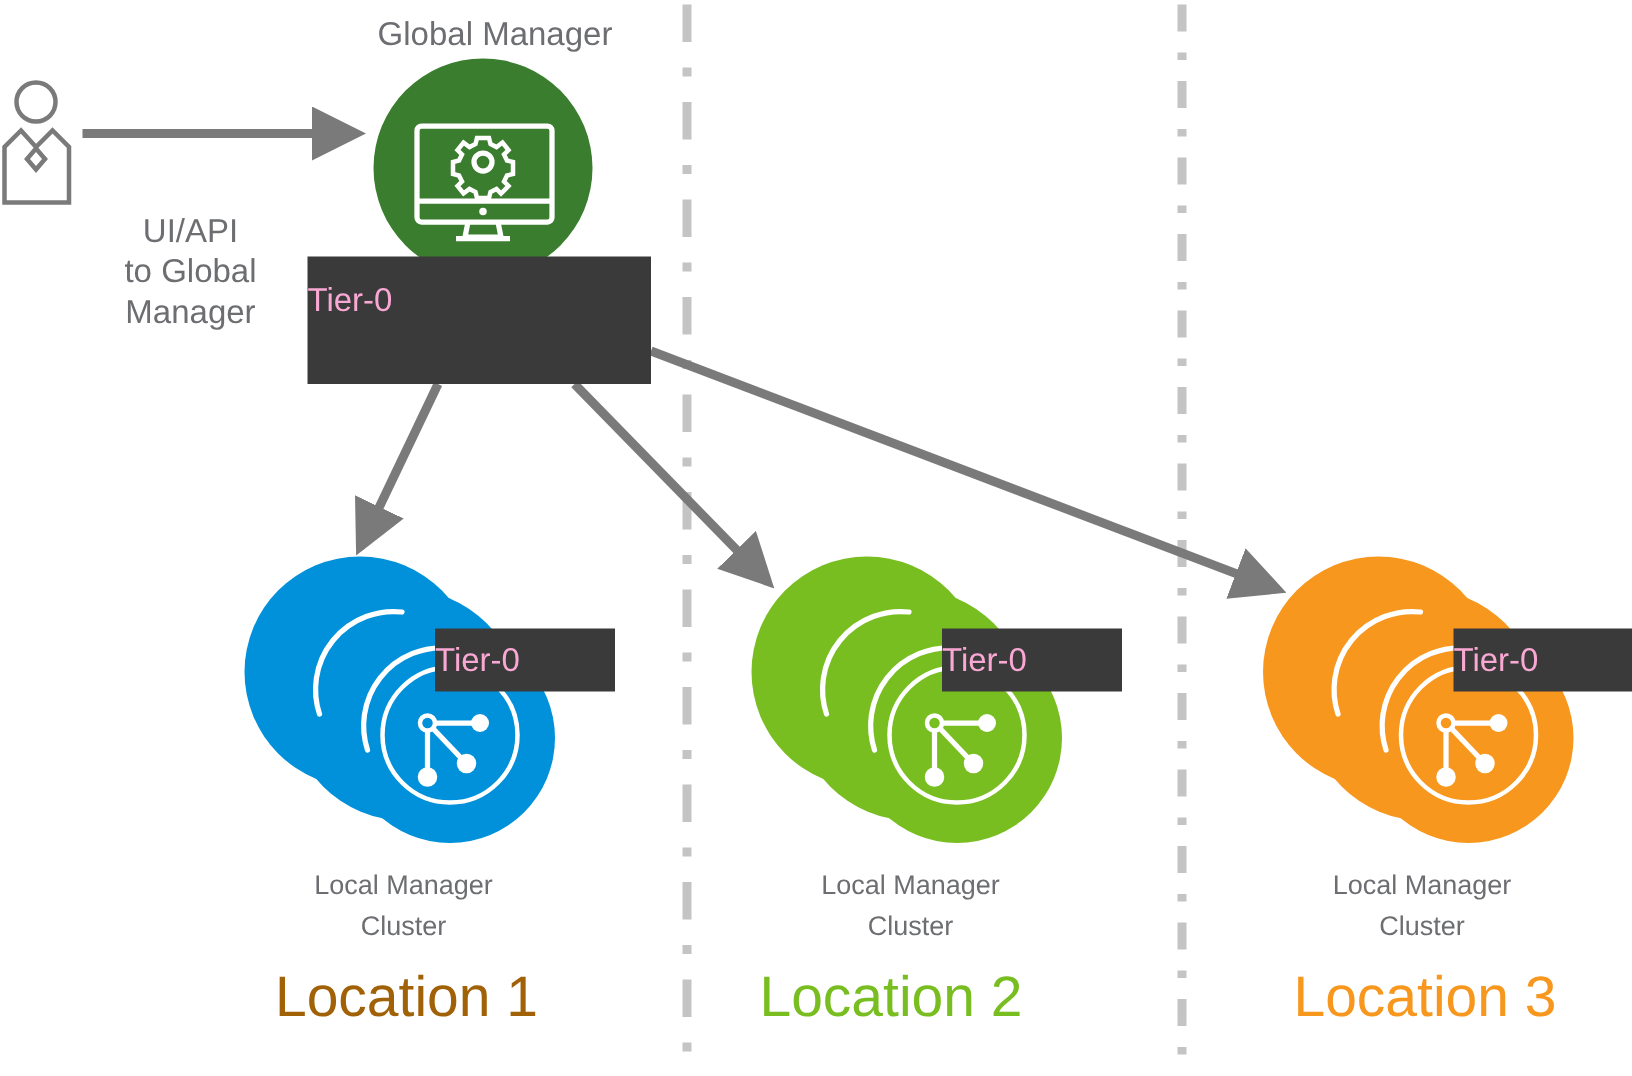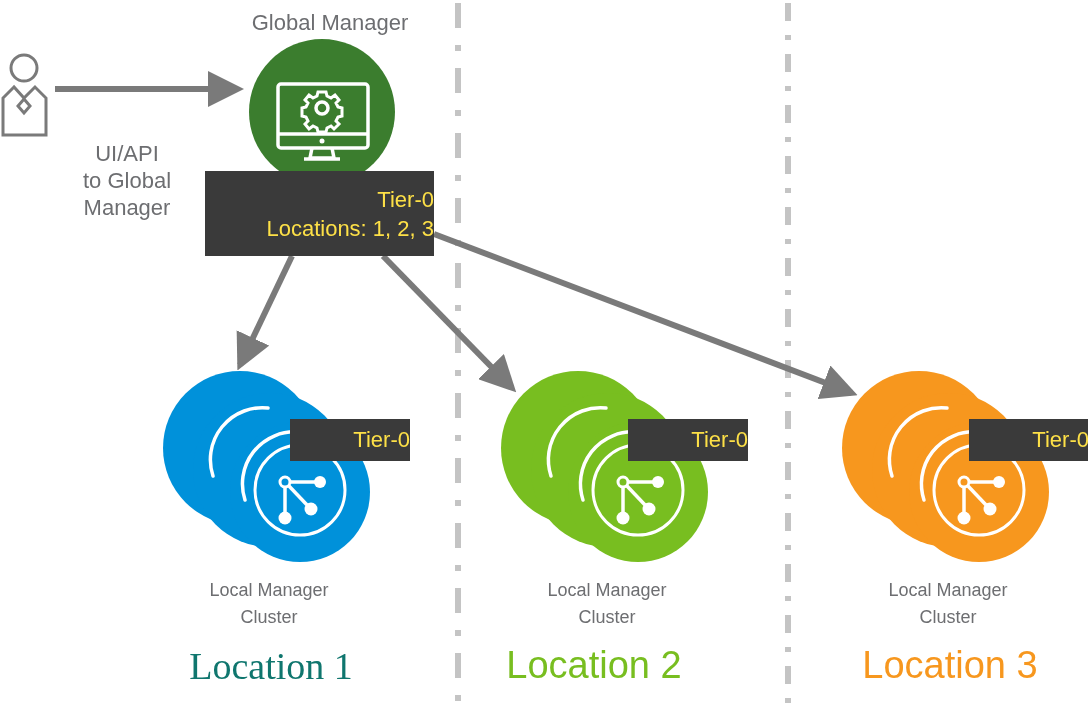--- a/index.html
+++ b/index.html
@@ -2,21 +2,21 @@
 <html><head>
 <meta charset="utf-8">
 <style>
   html, body { margin: 0; padding: 0; background: #ffffff; }
   body { width: 1088px; height: 717px; position: relative; overflow: hidden;
          font-family: "Liberation Sans", "DejaVu Sans", sans-serif; }
   svg { position: absolute; left: 0; top: 0; }
   .lbl { position: absolute; text-align: center; color: #6d6e71; }
   .gm-title { left: 200px; top: 10px; width: 260px; font-size: 22px; }
   .ui-label { left: 52px; top: 107px; width: 150px; font-size: 22px; line-height: 27px; margin-top: 33px; }
-  .darkbox { position: absolute; background: #3a3a3a; color: #fde047; text-align: right; }
+  .darkbox { position: absolute; background: #3a3a3a; color: #f9a8d4; text-align: left; }
   .gm-box { left: 205px; top: 171px; width: 229px; height: 85px; font-size: 22px; line-height: 29px; padding-top: 14px; box-sizing: border-box; }
   .tier-box { width: 120px; height: 42px; font-size: 22px; line-height: 42px; }
   .lm-label { width: 220px; font-size: 18px; line-height: 27px; top: 577px; }
   .loc-label { width: 260px; font-size: 38px; top: 644px; }
 </style>
 </head>
 <body>
 
 <svg width="1088" height="717" viewBox="0 0 1088 717">
   <defs>
@@ -76,29 +76,28 @@
 <div class="lbl gm-title">Global Manager</div>
 
 <div class="lbl ui-label">
   <div>UI/API</div>
   <div>to Global</div>
   <div>Manager</div>
 </div>
 
 <div class="darkbox gm-box">
   <div>Tier-0</div>
-  <div>Locations: 1, 2, 3</div>
 </div>
 
 <div class="darkbox tier-box" style="left:290px; top:419px;">Tier-0</div>
 <div class="lbl lm-label" style="left:159px;">
   <div>Local Manager</div>
   <div>Cluster</div>
 </div>
-<div class="lbl loc-label" style="left:141px; color:#0f766e;font-family:Liberation Serif, serif;">Location 1</div>
+<div class="lbl loc-label" style="left:141px; color:#a16207;">Location 1</div>
 
 <div class="darkbox tier-box" style="left:628px; top:419px;">Tier-0</div>
 <div class="lbl lm-label" style="left:497px;">
   <div>Local Manager</div>
   <div>Cluster</div>
 </div>
 <div class="lbl loc-label" style="left:464px; color:#78be20;">Location 2</div>
 
 <div class="darkbox tier-box" style="left:969px; top:419px;">Tier-0</div>
 <div class="lbl lm-label" style="left:838px;">

